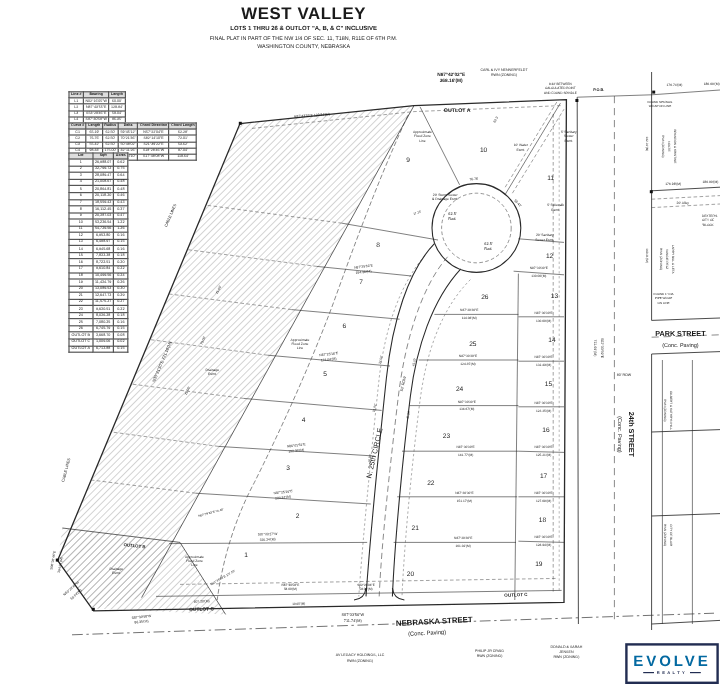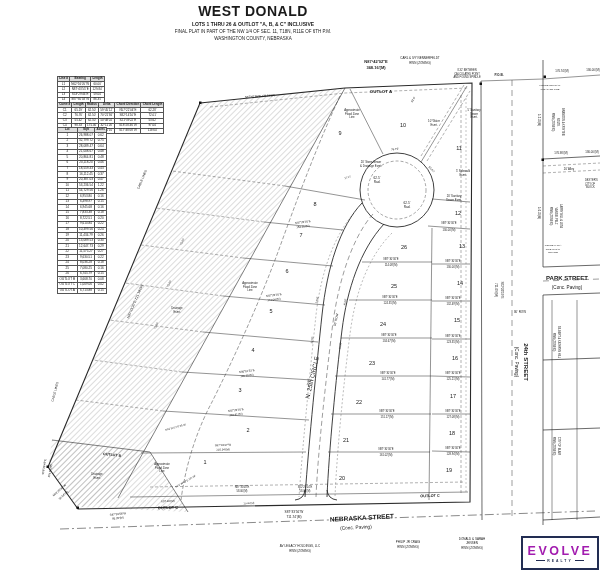--- a/index.html
+++ b/index.html
@@ -14,32 +14,32 @@
   .ptable th,.ptable td{border:.5px solid #555;font-size:3px;line-height:1.15;
         padding:.4px 1.2px;text-align:center;white-space:nowrap;}
   .ptable th{font-weight:bold;background:#ddd;}
   .line-table{left:57px;top:76px;}
   .curve-table{left:57px;top:102px;}
   .lot-table{left:57px;top:127px;}
   .lot-table td{font-size:3.1px;padding:.5px 1.5px;}
   svg.plat{position:absolute;left:0;top:0;}
   .logo{position:absolute;left:521px;top:536px;width:74px;height:30px;border:2px solid #222d52;
         display:flex;flex-direction:column;align-items:center;justify-content:center;gap:1px;background:#fff;}
-  .logo-text{font-size:12.5px;font-weight:bold;letter-spacing:2.5px;color:#a21caf;}
+  .logo-text{font-size:12.5px;font-weight:bold;letter-spacing:2.5px;color:#0369a1;}
   .logo-sub{display:flex;align-items:center;gap:2px;font-size:3.4px;letter-spacing:2px;
         color:#222d52;font-weight:bold;}
   .logo-rule{width:9px;height:1px;background:#222d52;}
 </style>
 </head>
 <body>
 
 <div class="page">
 
   <div class="header">
-    <div class="title">WEST DONALD</div>
+    <div class="title">WEST VALLEY</div>
     <div class="sub1">LOTS 1 THRU 26 &amp; OUTLOT "A, B, &amp; C" INCLUSIVE</div>
     <div class="sub2">FINAL PLAT IN PART OF THE NW 1/4 OF SEC. 11, T18N, R11E OF 6TH P.M.</div>
     <div class="sub3">WASHINGTON COUNTY, NEBRASKA</div>
   </div>
 
   <table class="ptable line-table">
     <thead>
         <tr>
           <th>Line #</th>
           <th>Bearing</th>

